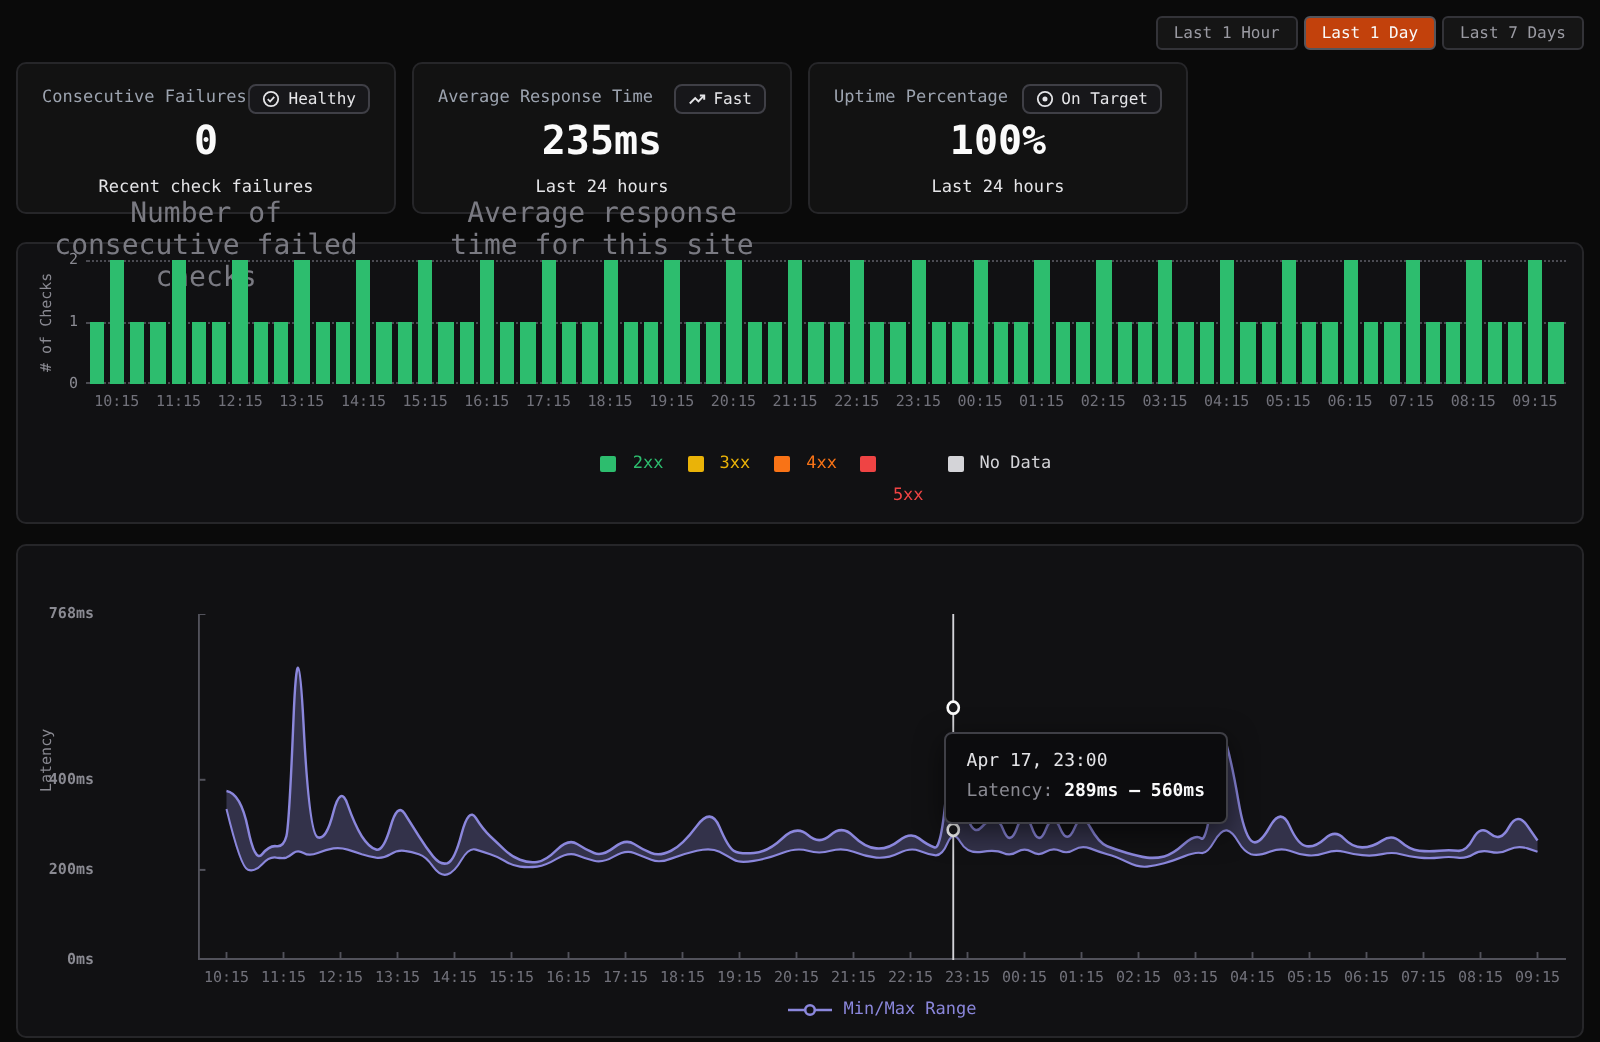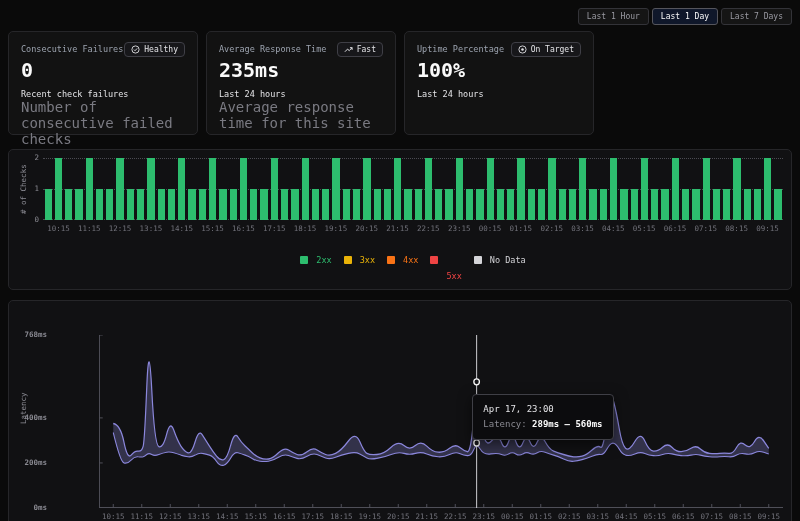--- a/index.html
+++ b/index.html
@@ -3,25 +3,25 @@
 <meta charset="utf-8">
 <style>
   * { margin:0; padding:0; box-sizing:border-box; }
   html,body { background:#0a0a0a; width:800px; height:521px; overflow:hidden;
     font-family:"DejaVu Sans Mono","Liberation Mono",monospace; color:#e4e4e7; }
 
   
   .topbar { display:flex; justify-content:flex-end; align-items:center; padding:8px 8px 6px; gap:3px; }
   .range-btn { font-family:inherit; font-size:8px; color:#9a9aa2; background:#151515;
     border:1px solid #333338; border-radius:3px; padding:3px 8px; cursor:pointer; }
-  .range-btn.active { background:#0f172a; color:#fafafa; border-color:#55555c; }
+  .range-btn.active { background:#c2410c; color:#fafafa; border-color:#55555c; }
 
   
   .cards { display:grid; grid-template-columns:repeat(4,1fr); gap:8px; margin:0 8px; }
-  .card { background:#121212; border:1px solid #262629; border-radius:5px; padding:10px 12px 8px; height:104px; }
+  .card { background:#121212; border:1px solid #262629; border-radius:5px; padding:10px 12px 8px; height:76px;text-align:center; }
   .card-top { display:flex; justify-content:space-between; align-items:flex-start; }
   .card-title { font-size:8.5px; color:#9ca3af; padding-top:2px; }
   .badge { display:flex; align-items:center; gap:4px; font-size:8px; color:#e4e4e7;
     border:1px solid #3f3f46; background:#17171a; border-radius:4px; padding:2px 6px; white-space:nowrap; }
   .badge svg { display:block; }
   .card-value { font-size:20px; font-weight:bold; color:#fafafa; line-height:1.1; margin-top:2px; }
   .card-sub { font-size:8.5px; font-weight:normal; color:#e4e4e7; margin-top:8px; }
   .card-desc { font-size:14px; color:#7a7a82; margin-top:0; }
 
   

